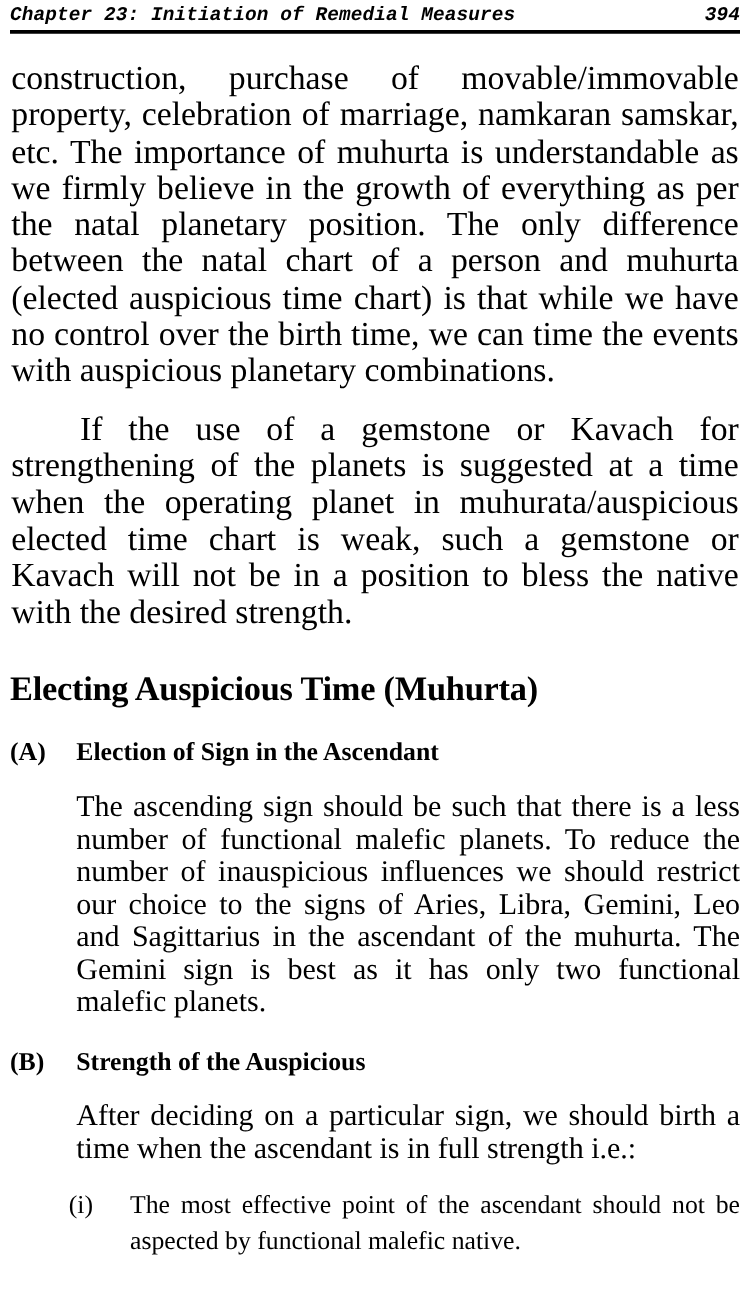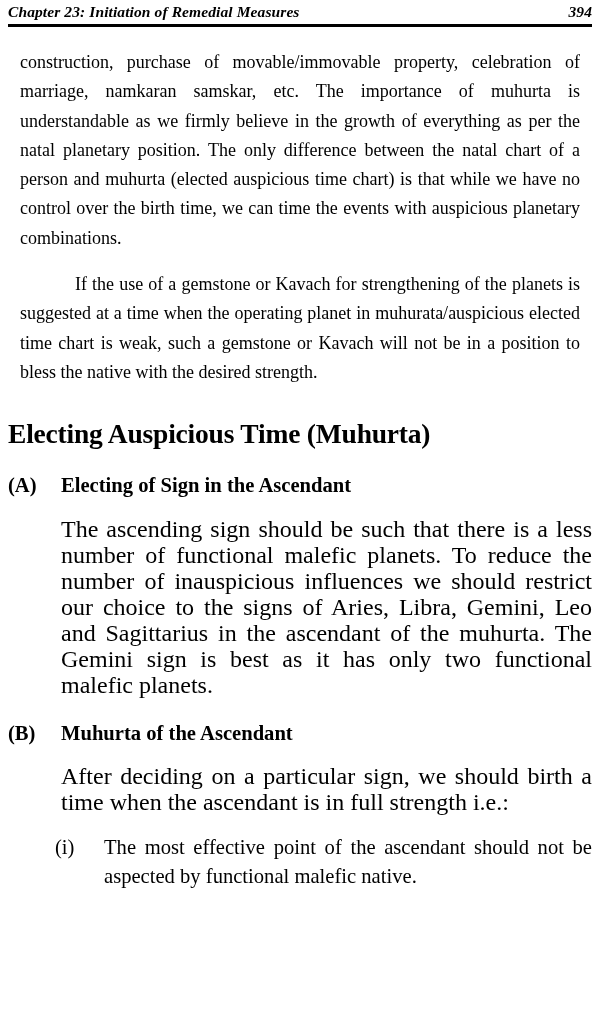--- a/index.html
+++ b/index.html
@@ -21,21 +21,21 @@
     height: 1032px;
     box-sizing: border-box;
     padding: 0 8px;
   }
 
   
   .running-head {
     display: flex;
     align-items: flex-end;
     justify-content: space-between;
-    font-family: Liberation Serif, serif;
+    font-family: Liberation Mono, monospace;
     font-style: italic;
     font-weight: bold;
     font-size: 15.5px;
     letter-spacing: 0.1px;
     padding-top: 3px;
   }
   .running-head .chapter-title {
     white-space: nowrap;
   }
   .running-head .folio {
@@ -43,25 +43,25 @@
   }
   .head-rule {
     border: 0;
     border-top: 3px solid #000;
     margin: 3px 0 0 0;
     height: 0;
   }
 
   
   .body-text {
-    font-size: 18px;
+    font-size: 27px;
     line-height: 29.3px;
     text-align: justify;
     text-justify: inter-word;
-    margin: 12px;
+    margin: 1px;
     hyphens: none;
   }
   .body-text.first-block {
     margin-top: 21px;
   }
   .body-text.indented {
     text-indent: 55px;
     margin-top: 17px;
   }
 
@@ -138,27 +138,27 @@
 
   <p class="body-text first-block">construction, purchase of movable/immovable property, celebration of marriage, namkaran samskar, etc. The importance of muhurta is understandable as we firmly believe in the growth of everything as per the natal planetary position. The only difference between the natal chart of a person and muhurta (elected auspicious time chart) is that while we have no control over the birth time, we can time the events with auspicious planetary combinations.</p>
 
   <p class="body-text indented">If the use of a gemstone or Kavach for strengthening of the planets is suggested at a time when the operating planet in muhurata/auspicious elected time chart is weak, such a gemstone or Kavach will not be in a position to bless the native with the desired strength.</p>
 
   <h2 class="section-heading">Electing Auspicious Time (Muhurta)</h2>
 
 
   <div class="lettered-item">
     <span class="marker">(A)</span>
-    <h3 class="item-heading">Electing of Sign in the Ascendant</h3>
+    <h3 class="item-heading">Election of Sign in the Ascendant</h3>
     <p class="item-body">The ascending sign should be such that there is a less number of functional malefic planets. To reduce the number of inauspicious influences we should restrict our choice to the signs of Aries, Libra, Gemini, Leo and Sagittarius in the ascendant of the muhurta. The Gemini sign is best as it has only two functional malefic planets.</p>
   </div>
 
   <div class="lettered-item">
     <span class="marker">(B)</span>
-    <h3 class="item-heading">Muhurta of the Ascendant</h3>
+    <h3 class="item-heading">Strength of the Auspicious</h3>
     <p class="item-body">After deciding on a particular sign, we should birth a time when the ascendant is in full strength i.e.:</p>
   </div>
 
   <div class="roman-item">
     <span class="marker">(i)</span>
     <p class="item-body">The most effective point of the ascendant should not be aspected by functional malefic native.</p>
   </div>
 
 </div>
 

